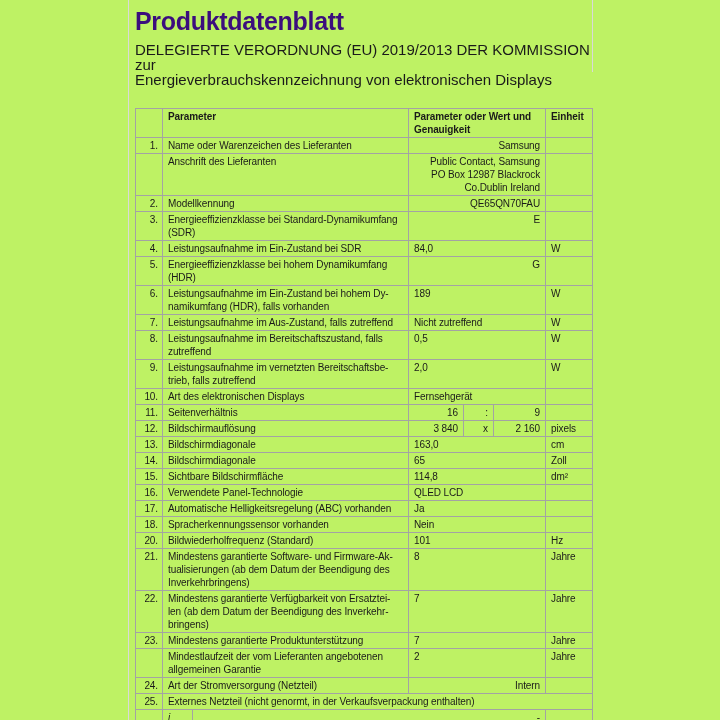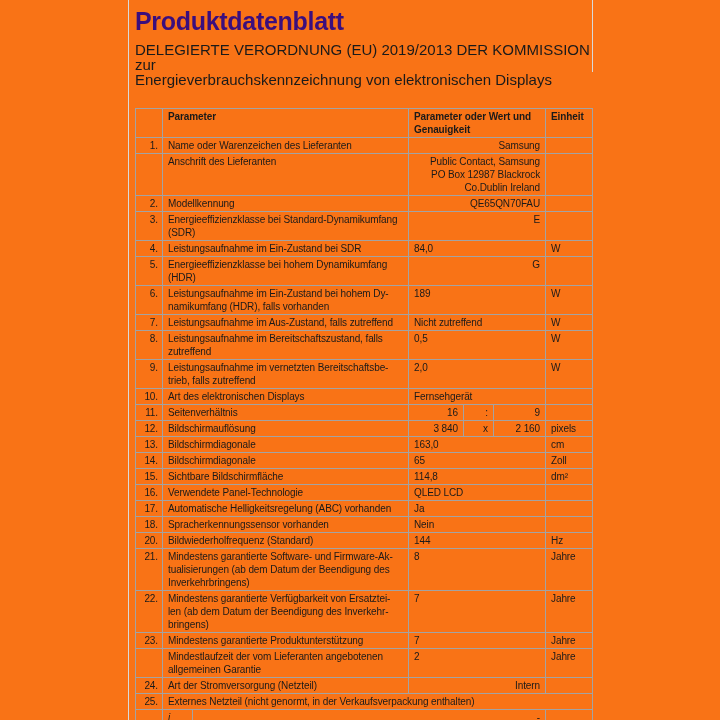--- a/index.html
+++ b/index.html
@@ -1,21 +1,21 @@
 <!DOCTYPE html>
 <html><head>
 <meta charset="utf-8">
 <style>
   * { margin: 0; padding: 0; box-sizing: border-box; }
   html, body { background: #ffffff; }
   .screen {
     position: relative;
     width: 720px;
     height: 720px;
-    background: #f97316;
+    background: #bef264;
     overflow: hidden;
     font-family: "Liberation Sans", sans-serif;
     color: #1a1a1a;
   }
   .page-edge-left {
     position: absolute;
     left: 128px; top: 0;
     width: 1px; height: 720px;
     background: #d9d9d9;
   }
@@ -226,21 +226,21 @@
           </tr>
           <tr>
             <td class="num">18.</td>
             <td colspan="2">Spracherkennungssensor vorhanden</td>
             <td class="val-right" colspan="3">Nein</td>
             <td></td>
           </tr>
           <tr>
             <td class="num">20.</td>
             <td colspan="2">Bildwiederholfrequenz (Standard)</td>
-            <td class="val-right" colspan="3">144</td>
+            <td class="val-right" colspan="3">101</td>
             <td>Hz</td>
           </tr>
           <tr>
             <td class="num">21.</td>
             <td colspan="2">Mindestens garantierte Software- und Firmware-Ak-
 tualisierungen (ab dem Datum der Beendigung des
 Inverkehrbringens)</td>
             <td class="val-right" colspan="3">8</td>
             <td>Jahre</td>
           </tr>

